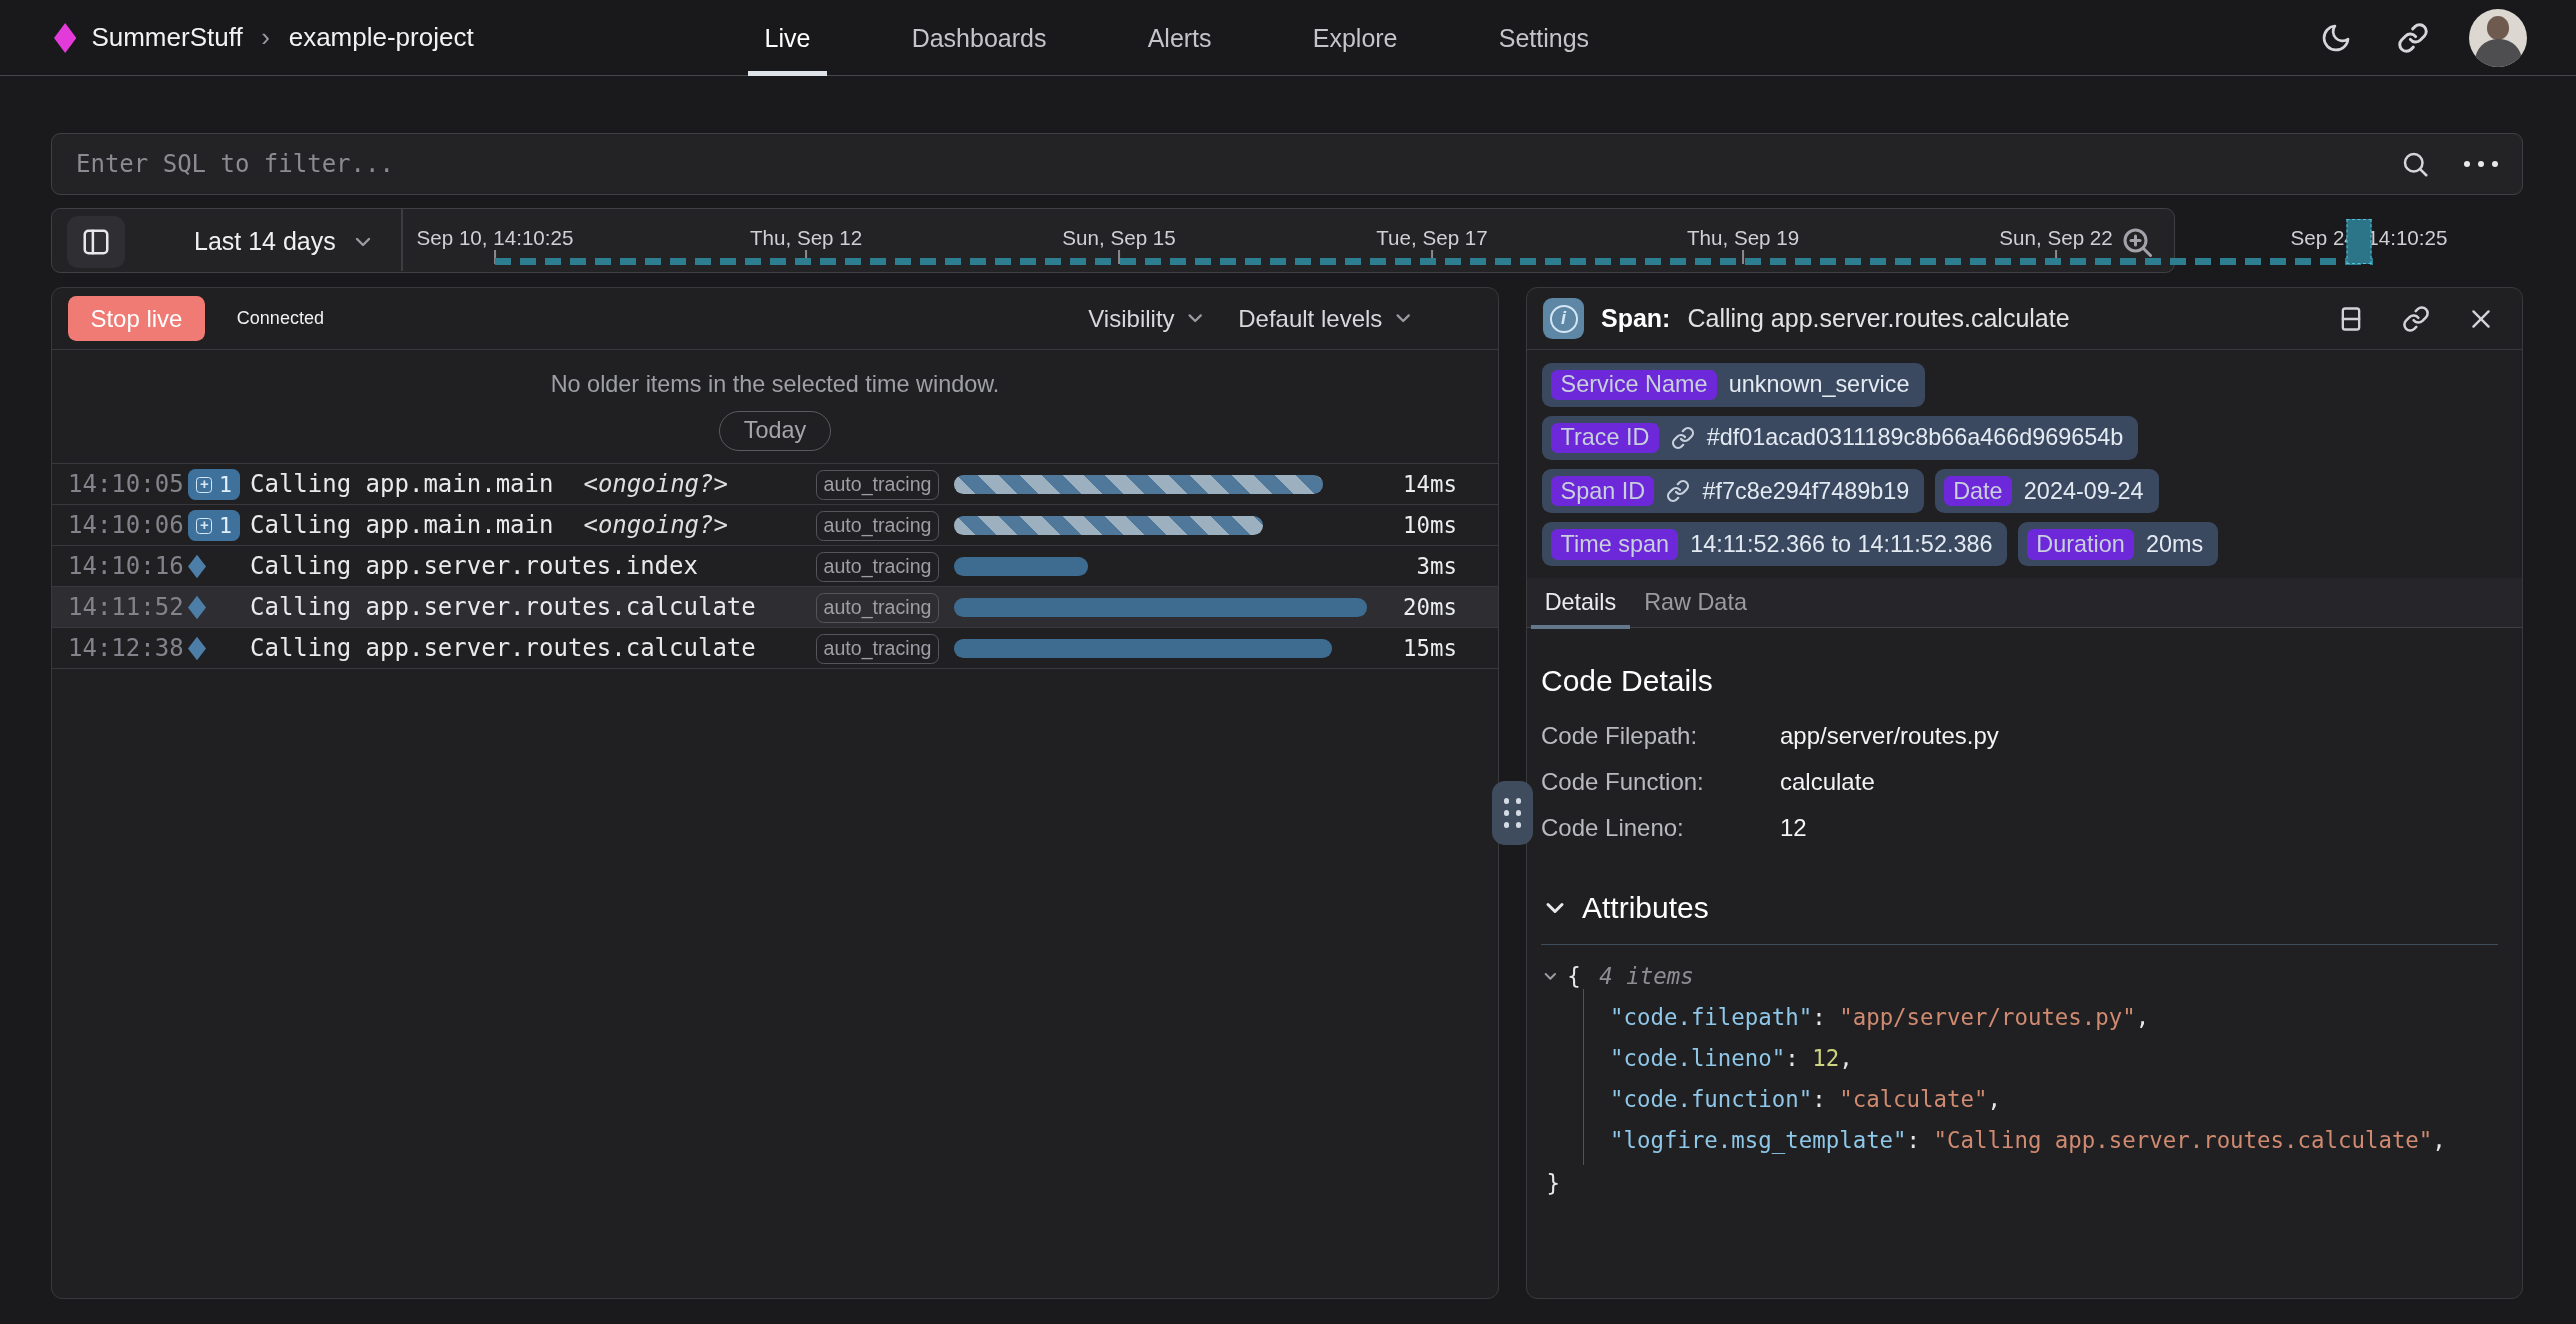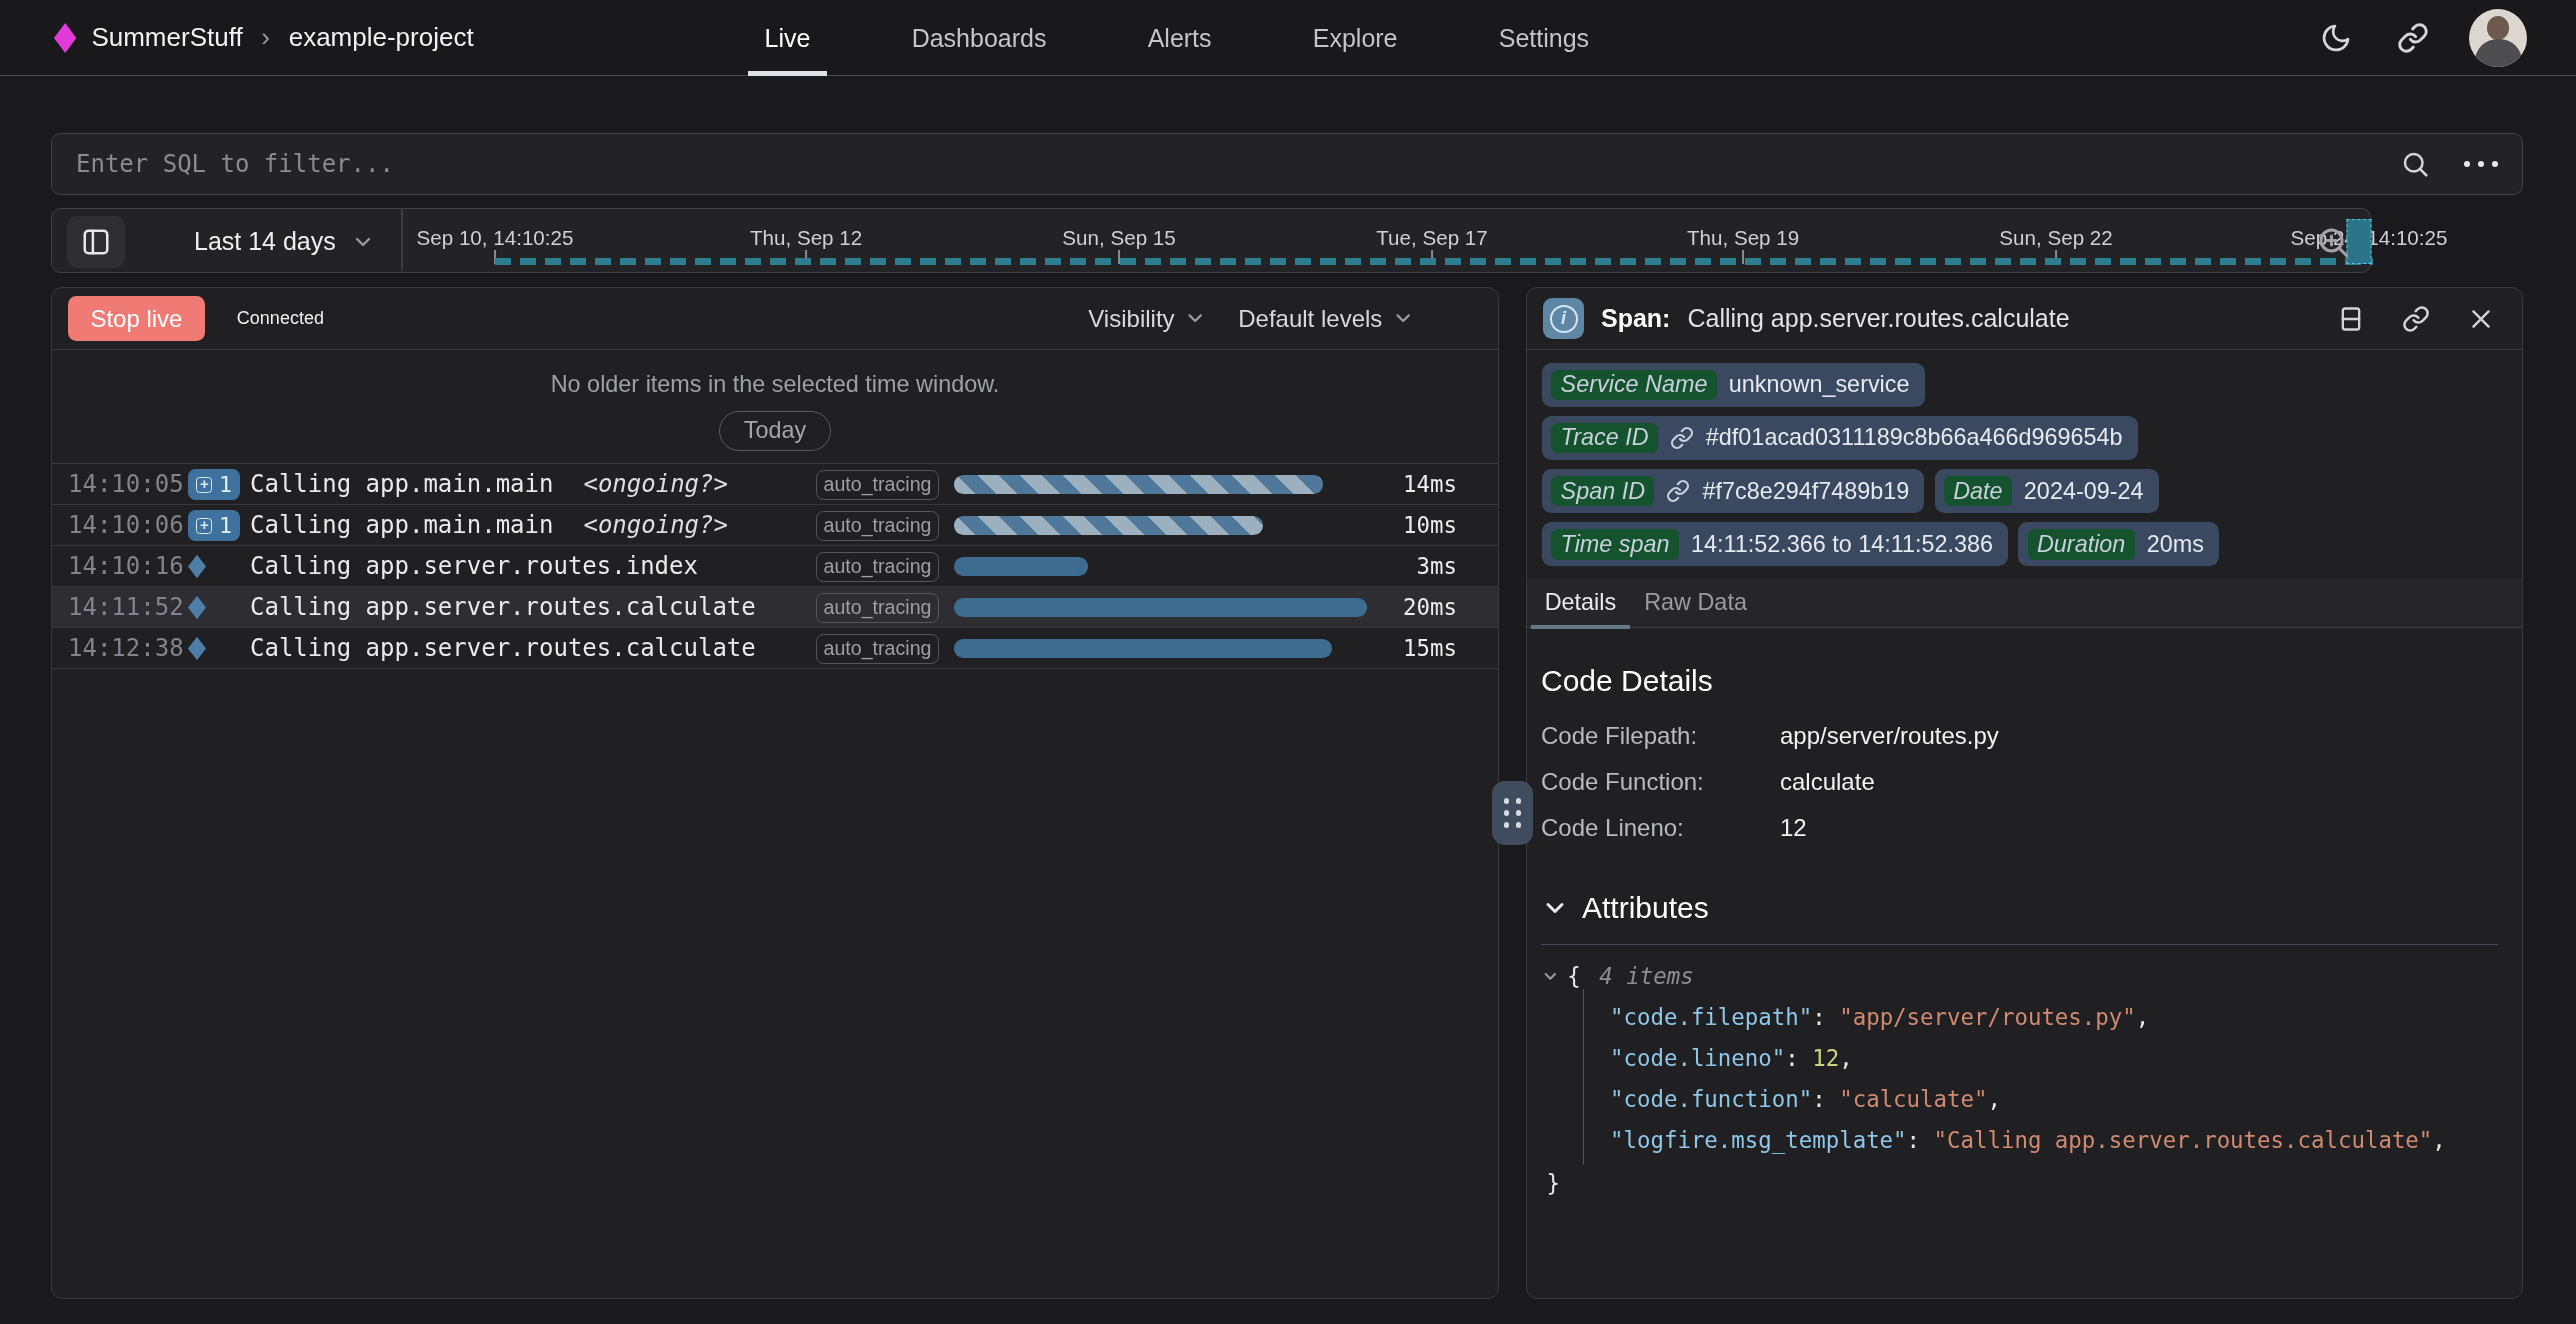--- a/index.html
+++ b/index.html
@@ -36,21 +36,21 @@
     background:#232326; border:1.9px solid #404045; border-radius:9.3px;
     display:flex; align-items:center; padding:0 24px; }
   #filterbar input { flex:1; background:transparent; border:none; outline:none;
     font-family:"DejaVu Sans Mono", monospace; font-size:24px; color:#dcdcde; }
   #filterbar input::placeholder { color:#8b8b91; }
   .filter-icons { display:flex; align-items:center; gap:28px; }
   .dots3 { display:flex; gap:7.5px; }
   .dots3 i { width:6.5px; height:6.5px; border-radius:50%; background:#e8e8ea; display:block; }
 
   
-  #timebar { position:absolute; left:51px; top:208px; width:2320px; height:65px;
+  #timebar { position:absolute; left:51px; top:208px; width:2124px; height:65px;
     background:#232326; border:1.9px solid #404045; border-radius:9.3px;text-align:right; }
   .tb-toggle { position:absolute; left:15px; top:6.5px; width:58px; height:52px; background:#2e2e33;
     border-radius:11.2px; display:flex; align-items:center; justify-content:center; }
   .tb-range { position:absolute; left:142px; top:0; height:65px; display:flex; align-items:center;
     gap:15px; font-size:25px; color:#f0f0f2; }
   .tb-range svg { stroke:#9a9aa0; }
   .tb-divider { position:absolute; left:349px; top:0; width:1.9px; height:62px; background:#3c3c41; }
   .tb-axis { position:absolute; left:443px; top:0; width:1874px; height:62px; }
   .tb-tick { position:absolute; top:17px; transform:translateX(-50%); font-size:20.6px; color:#cfcfd4;
     white-space:nowrap; }
@@ -119,21 +119,21 @@
     color:#d2e6f5; font-size:18px; font-style:italic; font-weight:bold; display:flex;
     align-items:center; justify-content:center; }
   .rp-kind { font-weight:bold; font-size:25px; color:#ffffff; }
   .rp-title { font-size:25px; color:#e2e2e5; }
   .rp-hicons { margin-left:auto; display:flex; align-items:center; gap:24px; }
   .rp-hicons svg { stroke:#d2d2d7; }
   .badges { padding:13px 15px 0; }
   .badge-row { display:flex; gap:10.3px; margin-bottom:9.3px; }
   .badge { display:inline-flex; align-items:center; gap:12px; background:#3a4960; border-radius:9.3px;
     padding:6.5px 15px 6.5px 9.3px; }
-  .badge-label { font-style:italic; font-size:23.4px; color:#c7d0dc; background:#14532d;
+  .badge-label { font-size:23.4px; color:#c7d0dc; background:#6d28d9;
     border-radius:6.5px; padding:1.9px 9.3px; }
   .badge-value { font-size:23.4px; color:#e4eaf1; }
   .badge svg { stroke:#c7d0dc; }
   .rp-tabs { margin-top:12px; height:50px; background:#26262a; border-bottom:1.9px solid #3f3f44;
     display:flex; align-items:flex-end; padding-left:3.7px; }
   .rp-tab { font-size:23.4px; color:#9b9ba1; padding:11.2px 14px; position:relative; }
   .rp-tab.active { color:#ebebed; }
   .rp-tab.active::after { content:""; position:absolute; left:0; right:0; bottom:-1.9px; height:3.7px;
     background:#64788c; }
   .rp-content { padding:36px 24px 0 14px; }

